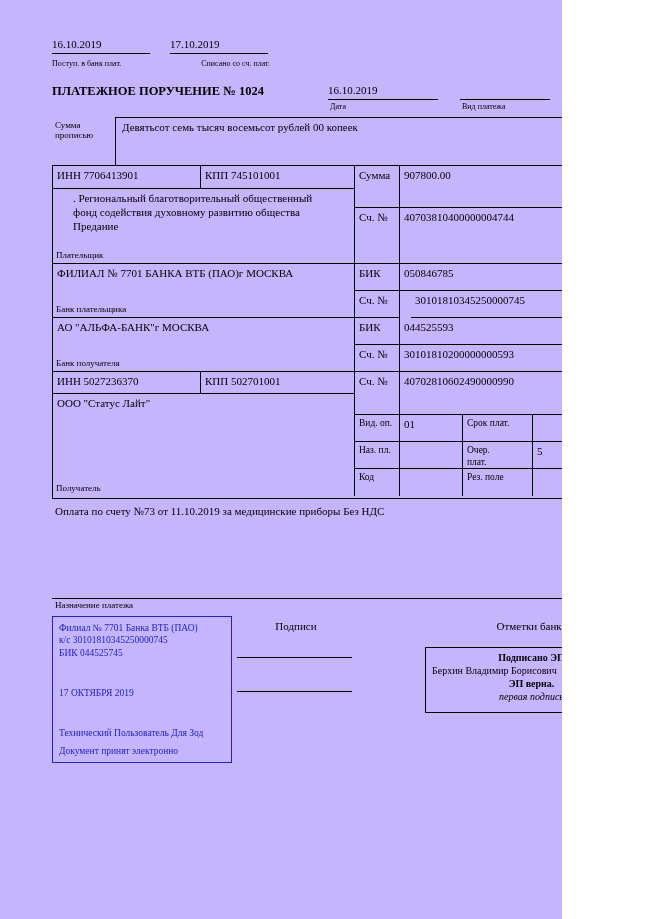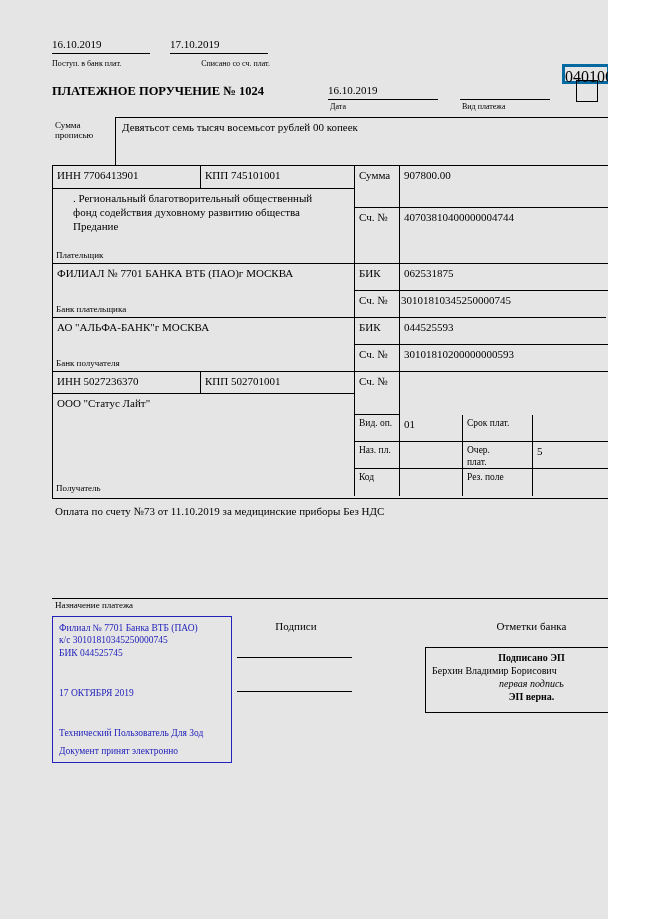--- a/index.html
+++ b/index.html
@@ -1,16 +1,16 @@
 <!DOCTYPE html>
 <html><head>
 <meta charset="utf-8">
 <style>
   html,body { margin:0; padding:0; background:#fff; }
-  .page { position:relative; width:608px; height:919px; background:#e5e5e5;
+  .page { position:relative; width:562px; height:919px; background:#c4b5fd;
           font-family:"Liberation Serif", serif; color:#000; overflow:hidden; }
   .abs { position:absolute; box-sizing:border-box; }
   .txt { font-size:11px; line-height:1.2; }
   .lbl { font-size:9px; line-height:1.1; }
   .tiny { font-size:8px; line-height:1.1; }
   .bold { font-weight:bold; }
   .ul { border-bottom:1px solid #000; }
   .codebox { border:3px solid #0369a1; text-align:center; font-size:16px; line-height:19px;margin-top:28px; }
   .sqbox { border:1px solid #000; }
   .amountbox { border:1px solid #000; border-bottom:none; padding:3px 6px; font-size:11px; }
@@ -91,32 +91,33 @@
       <div class="cell-label">Получатель</div>
     </div>
 
     <div class="cell br bb nw" style="left:302px;top:0;width:45px;height:42px;">Сумма</div>
     <div class="cell bb" style="left:347px;top:0;width:209px;height:42px;">907800.00</div>
 
     <div class="cell br bb nw" style="left:302px;top:42px;width:45px;height:56px;">Сч. №</div>
     <div class="cell bb" style="left:347px;top:42px;width:209px;height:56px;">40703810400000004744</div>
 
     <div class="cell br bb nw" style="left:302px;top:98px;width:45px;height:27px;">БИК</div>
-    <div class="cell bb" style="left:347px;top:98px;width:209px;height:27px;">062531875</div>
+    <div class="cell bb" style="left:347px;top:98px;width:209px;height:27px;">050846785</div>
 
     <div class="cell br bb nw" style="left:302px;top:125px;width:45px;height:27px;">Сч. №</div>
-    <div class="cell bb" style="left:344px;top:125px;width:209px;height:27px;">30101810345250000745</div>
+    <div class="cell bb" style="left:358px;top:125px;width:209px;height:27px;">30101810345250000745</div>
 
     <div class="cell br bb nw" style="left:302px;top:152px;width:45px;height:27px;">БИК</div>
     <div class="cell bb" style="left:347px;top:152px;width:209px;height:27px;">044525593</div>
 
     <div class="cell br bb nw" style="left:302px;top:179px;width:45px;height:27px;">Сч. №</div>
     <div class="cell bb" style="left:347px;top:179px;width:209px;height:27px;">30101810200000000593</div>
 
     <div class="cell br bb nw" style="left:302px;top:206px;width:45px;height:43px;">Сч. №</div>
+    <div class="cell bb" style="left:347px;top:206px;width:209px;height:43px;">40702810602490000990</div>
 
     <div class="cell br bb nw f95" style="left:302px;top:249px;width:45px;height:27px;">Вид. оп.</div>
     <div class="cell br bb" style="left:347px;top:249px;width:63px;height:27px;">01</div>
     <div class="cell br bb f95" style="left:410px;top:249px;width:70px;height:27px;">
       <span class="wrapnarrow">Срок плат.</span>
     </div>
     <div class="cell bb" style="left:480px;top:249px;width:76px;height:27px;"></div>
 
     <div class="cell br bb nw f95" style="left:302px;top:276px;width:45px;height:27px;">Наз. пл.</div>
     <div class="cell br bb" style="left:347px;top:276px;width:63px;height:27px;"></div>
@@ -146,17 +147,17 @@
     <p>к/с 30101810345250000745</p>
     <p>БИК 044525745</p>
     <p class="gap">17 ОКТЯБРЯ 2019</p>
     <p class="gap" style="max-width:150px;">Технический Пользователь Для Зод</p>
     <p class="gap2">Документ принят электронно</p>
   </div>
 
   <div class="bmbox">
     <p class="center bold">Подписано ЭП</p>
     <p>Берхин Владимир Борисович</p>
+    <p class="center bold">ЭП верна.</p>
     <p class="center italic">первая подпись</p>
-    <p class="center bold">ЭП верна.</p>
   </div>
 
 </div>
 
 </body></html>

